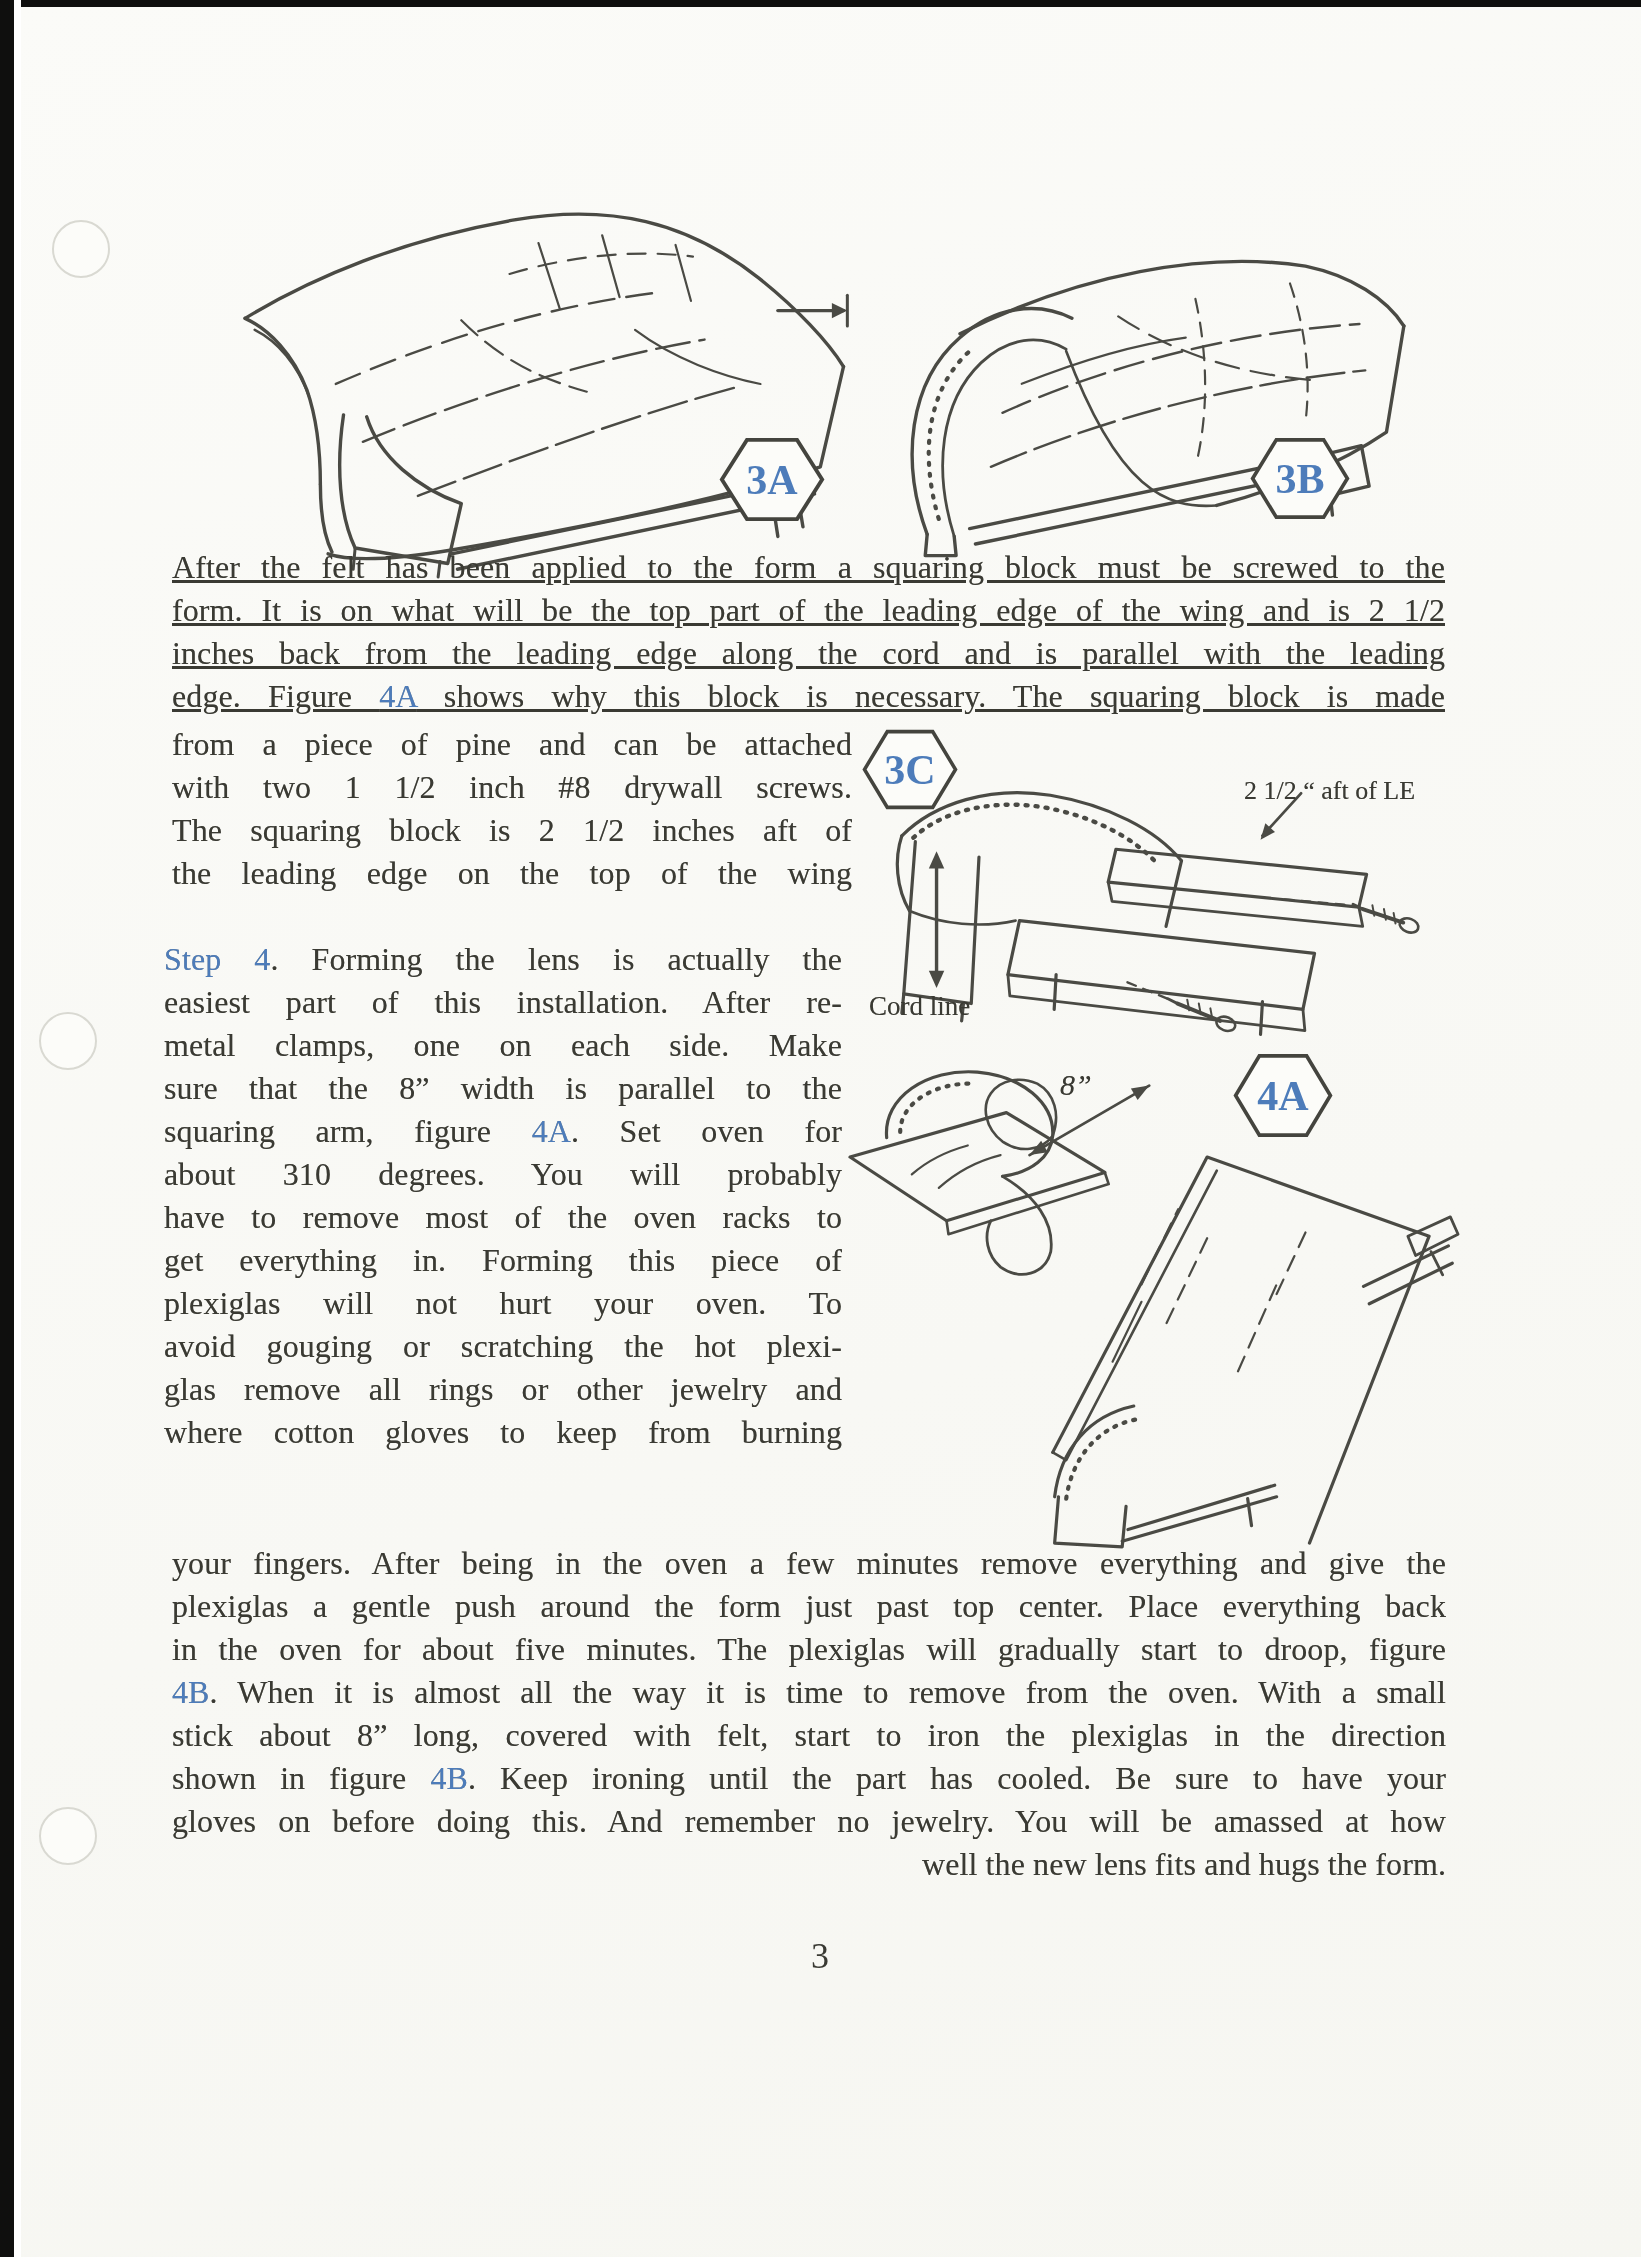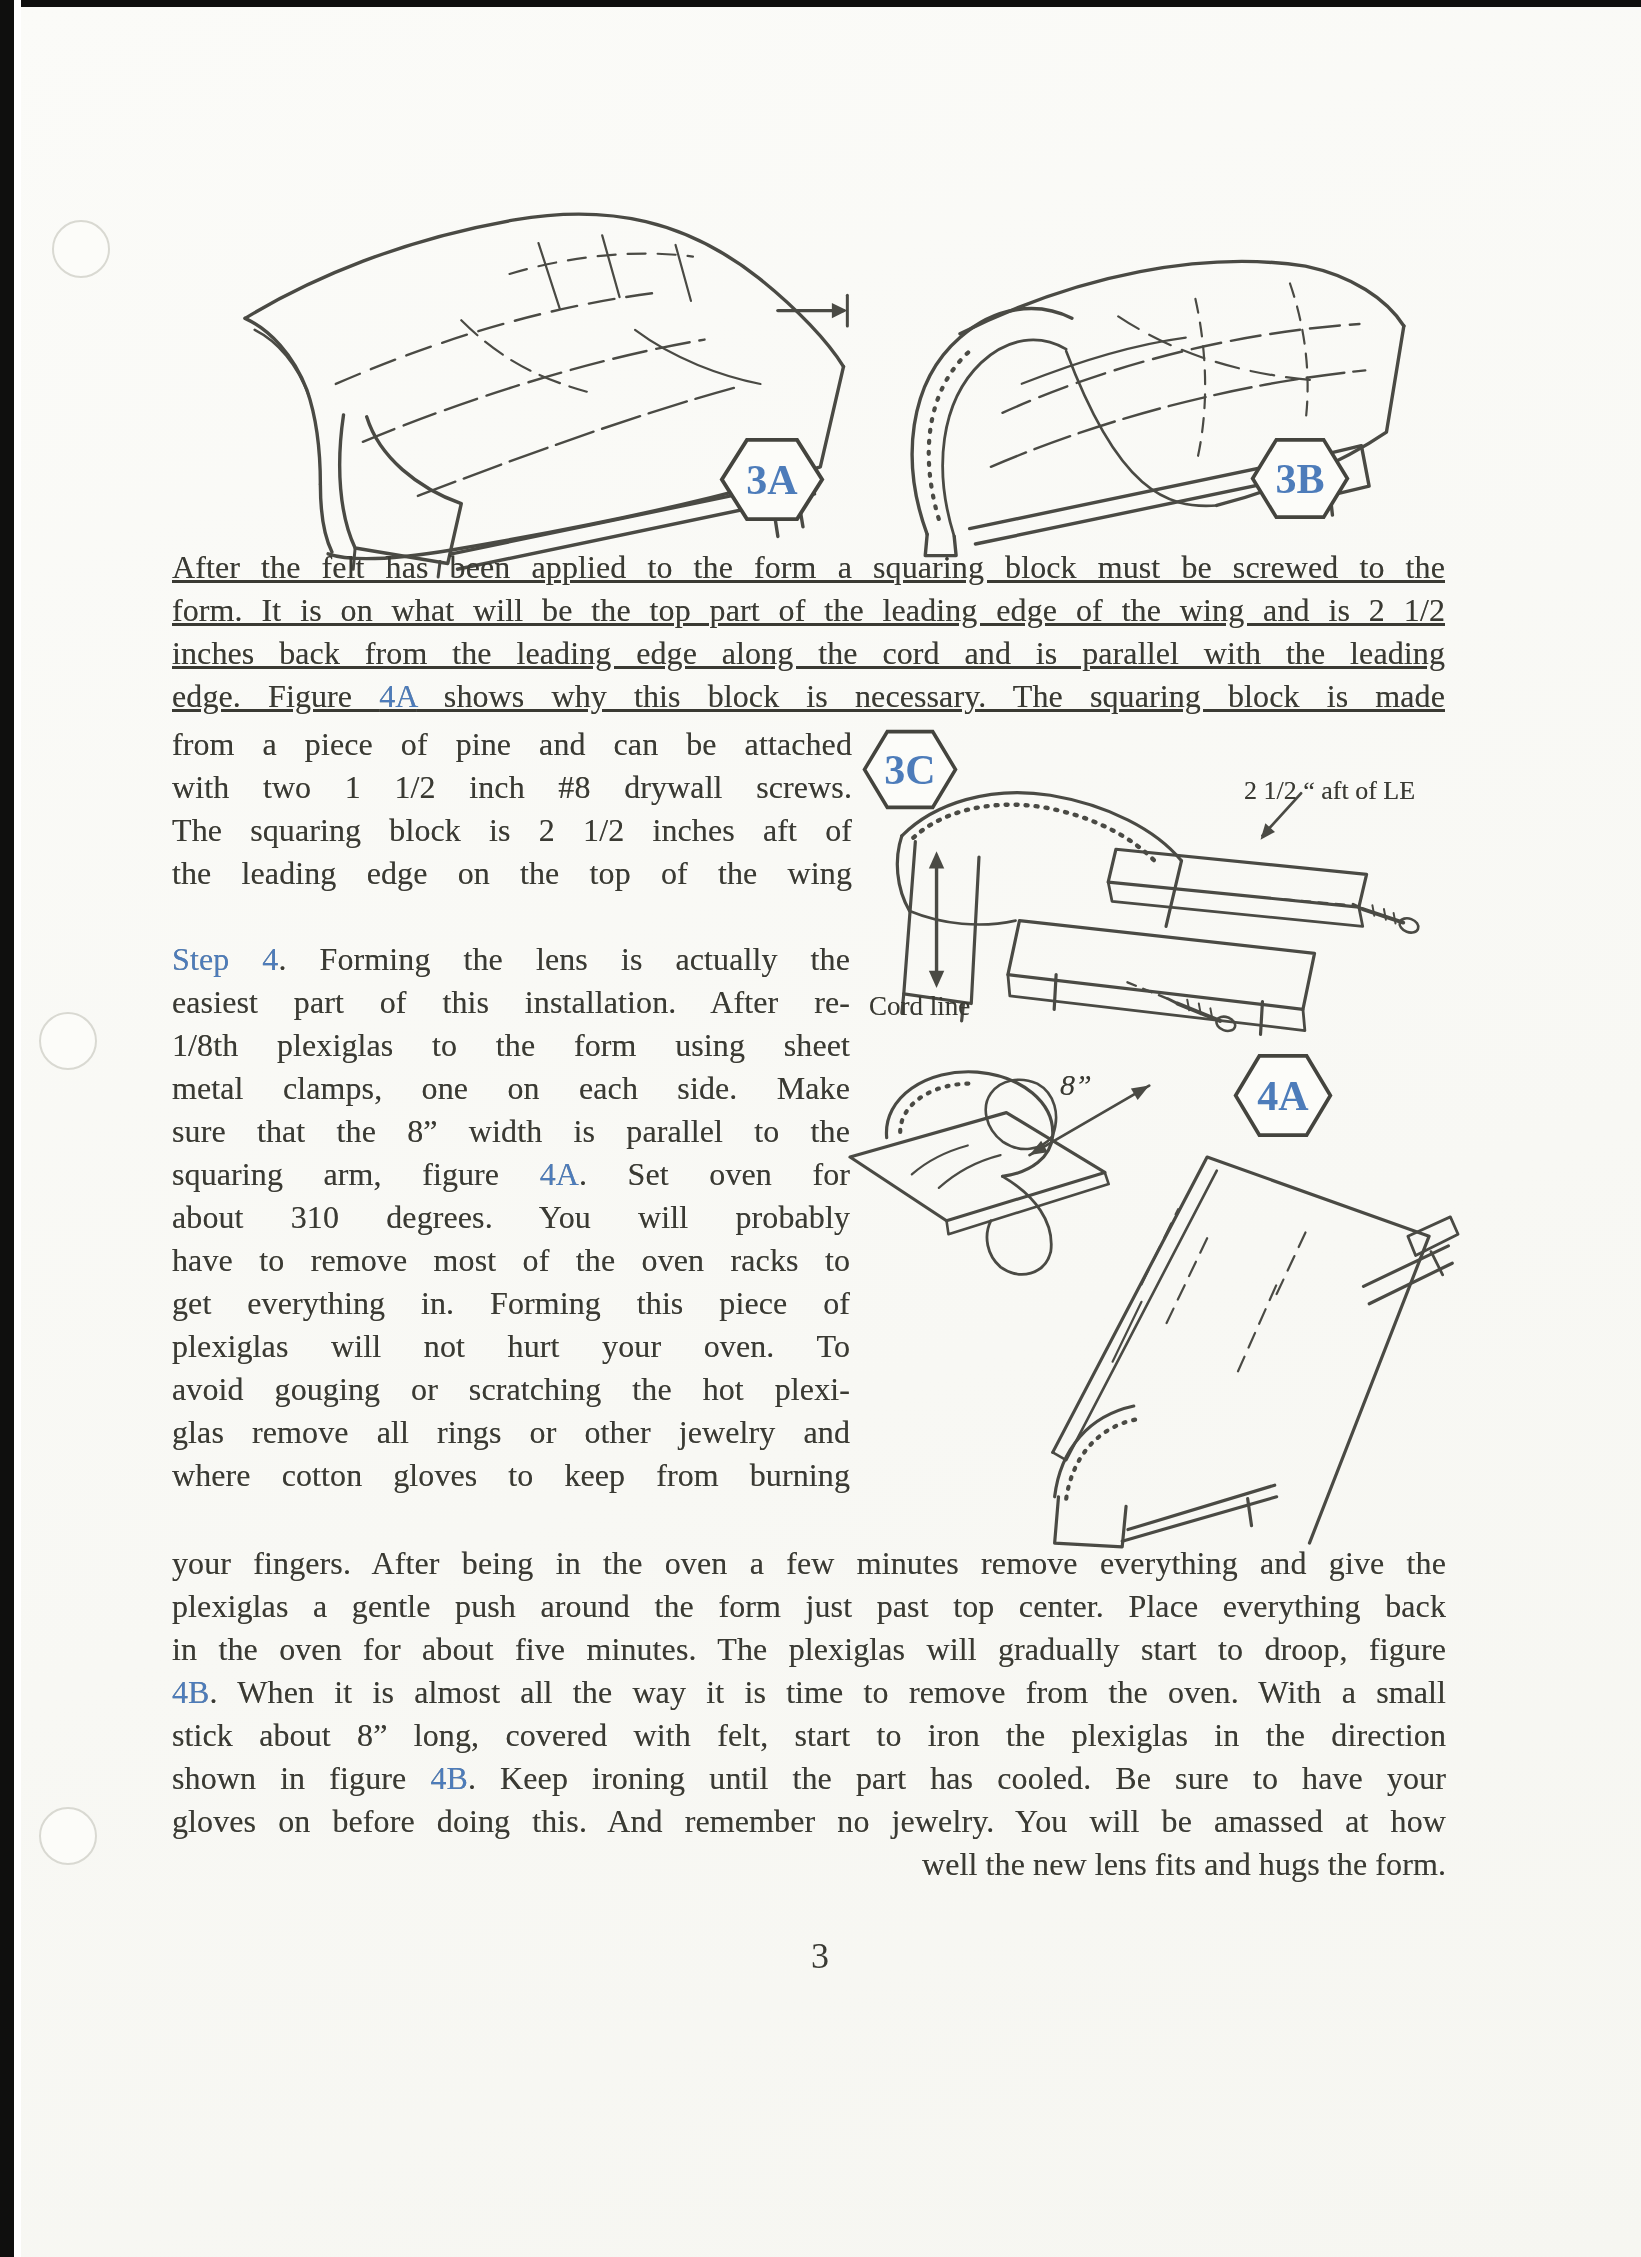--- a/index.html
+++ b/index.html
@@ -151,24 +151,23 @@
     <ellipse cx="604" cy="211" rx="7" ry="10" transform="rotate(-70 604 211)" fill="none" stroke="#4a4a44" stroke-width="2.6"></ellipse>
     <ellipse cx="414" cy="313" rx="7" ry="10" transform="rotate(-70 414 313)" fill="none" stroke="#4a4a44" stroke-width="2.6"></ellipse>
     <polygon points="114,134 106,152 122,152" fill="#4a4a44"></polygon>
     <polygon points="114,276 106,258 122,258" fill="#4a4a44"></polygon>
     <polygon points="450,122 465,114 455,105" fill="#4a4a44"></polygon>
   </svg>
 
   <div class="figlabel" style="left:1244px;top:776px;font-size:26px;">2 1/2 “ aft of LE</div>
   <div class="figlabel" style="left:869px;top:991px;font-size:27px;">Cord line</div>
 
-  <div class="tblock" style="left:172px;top:938px;width:678px;">
+  <div class="tblock" style="left:164px;top:938px;width:678px;">
     <div class="jline"><span class="blue">Step 4</span><span>. Forming the lens is actually the</span></div>
     <div class="jline"><span>easiest part of this installation. After re-</span></div>
-    <div class="jline"><span>1/8th plexiglas to the form using sheet</span></div>
     <div class="jline"><span>metal clamps, one on each side. Make</span></div>
     <div class="jline"><span>sure that the 8” width is parallel to the</span></div>
     <div class="jline"><span>squaring arm, figure </span><span class="blue">4A</span><span>.  Set oven for</span></div>
     <div class="jline"><span>about 310 degrees. You will probably</span></div>
     <div class="jline"><span>have to remove most of the oven racks to</span></div>
     <div class="jline"><span>get everything in. Forming this piece of</span></div>
     <div class="jline"><span>plexiglas will not hurt your oven. To</span></div>
     <div class="jline"><span>avoid gouging or scratching the hot plexi-</span></div>
     <div class="jline"><span>glas remove all rings or other jewelry and</span></div>
     <div class="jline"><span>where cotton gloves to keep from burning</span></div>

